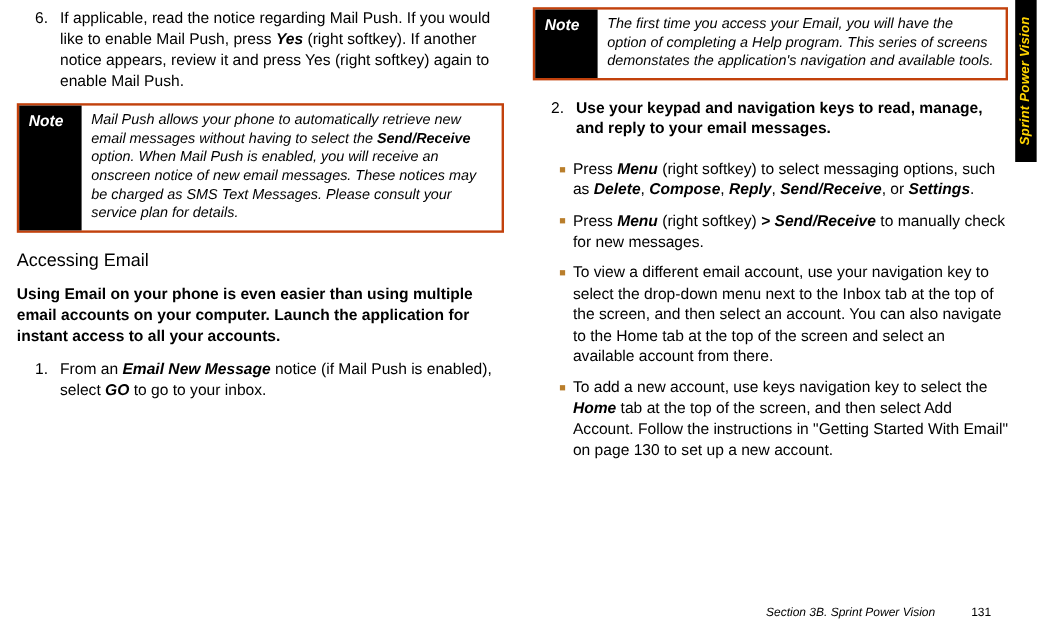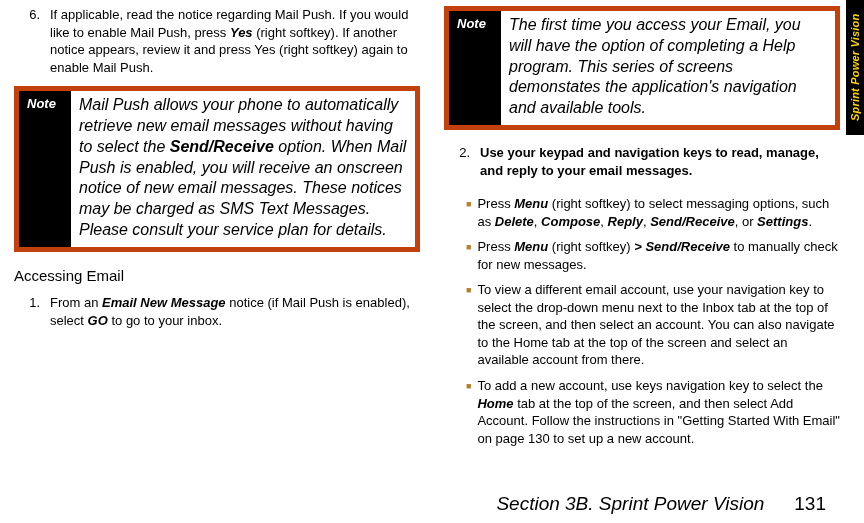--- a/index.html
+++ b/index.html
@@ -59,40 +59,40 @@
     }
     .step-num {
       width: 26px;
       text-align: right;
       flex-shrink: 0;
     }
     .step-body {
       flex: 1;
     }
     .note-box {
-      border: 5px solid #c2410c;
+      border: 2px solid #c2410c;
       margin: 10px 0 14px 0;
     }
     .note-row {
       display: flex;
     }
     .note-label {
       background: #000;
       color: #fff;
       font-style: italic;
       font-weight: bold;
       padding: 4px 8px;
       width: 52px;
       flex-shrink: 0;
       text-align: left;
     }
     .note-text {
       font-style: italic;
       padding: 4px 8px 6px 8px;
-      font-size: 16px;
+      font-size: 12px;
       line-height: 1.3;
     }
     h3 {
       font-size: 15px;
       font-weight: normal;
       margin: 4px 0 8px 0;
     }
     .para {
       margin-bottom: 10px;
       font-weight: bold;
@@ -117,21 +117,21 @@
     .bullet-text {
       flex: 1;
     }
     .b { font-weight: bold; }
     .bi { font-weight: bold; font-style: italic; }
     .footer {
       position: absolute;
       bottom: 6px;
       right: 38px;
       font-style: italic;
-      font-size: 19px;
+      font-size: 10px;
       display: flex;
       gap: 30px;
     }
     .footer .page {
       font-style: normal;
       font-weight: normal;
     }
   </style>
 </head>
 <body>
@@ -151,20 +151,21 @@
       <div class="note-row">
         <div class="note-label">Note</div>
         <div class="note-text">
           <span>Mail Push allows your phone to automatically retrieve new email messages without having to select the </span><span class="b">Send/Receive</span><span> option. When Mail Push is enabled, you will receive an onscreen notice of new email messages. These notices may be charged as SMS Text Messages. Please consult your service plan for details.</span>
         </div>
       </div>
     </div>
 
     <h3>Accessing Email</h3>
 
+    <p class="para">Using Email on your phone is even easier than using multiple email accounts on your computer. Launch the application for instant access to all your accounts.</p>
 
     <div class="step">
       <div class="step-num">1.</div>
       <div class="step-body">
         <div>
           <span>From an </span><span class="bi">Email New Message</span><span> notice (if Mail Push is enabled), select </span><span class="bi">GO</span><span> to go to your inbox.</span>
         </div>
       </div>
     </div>
 

